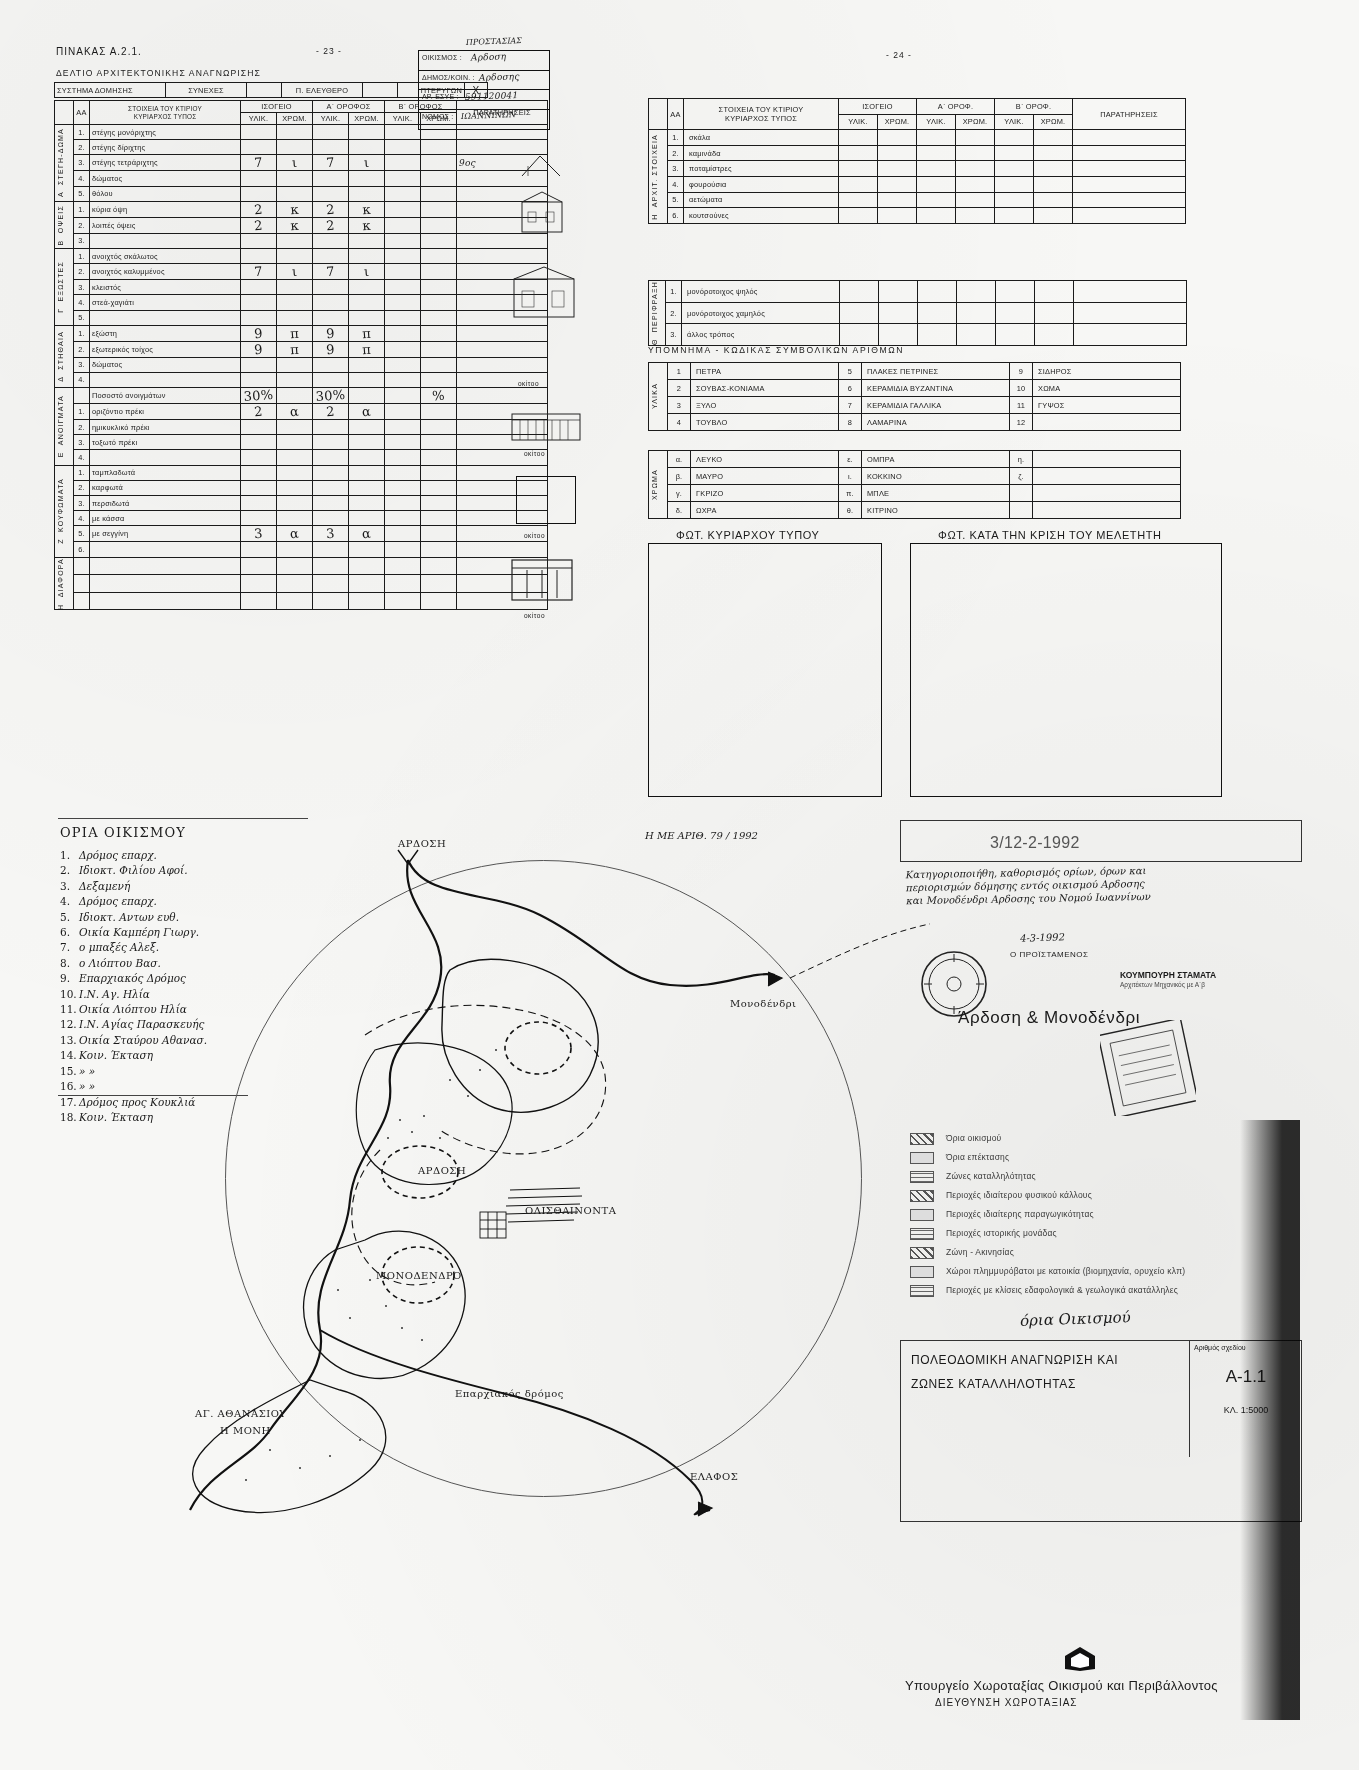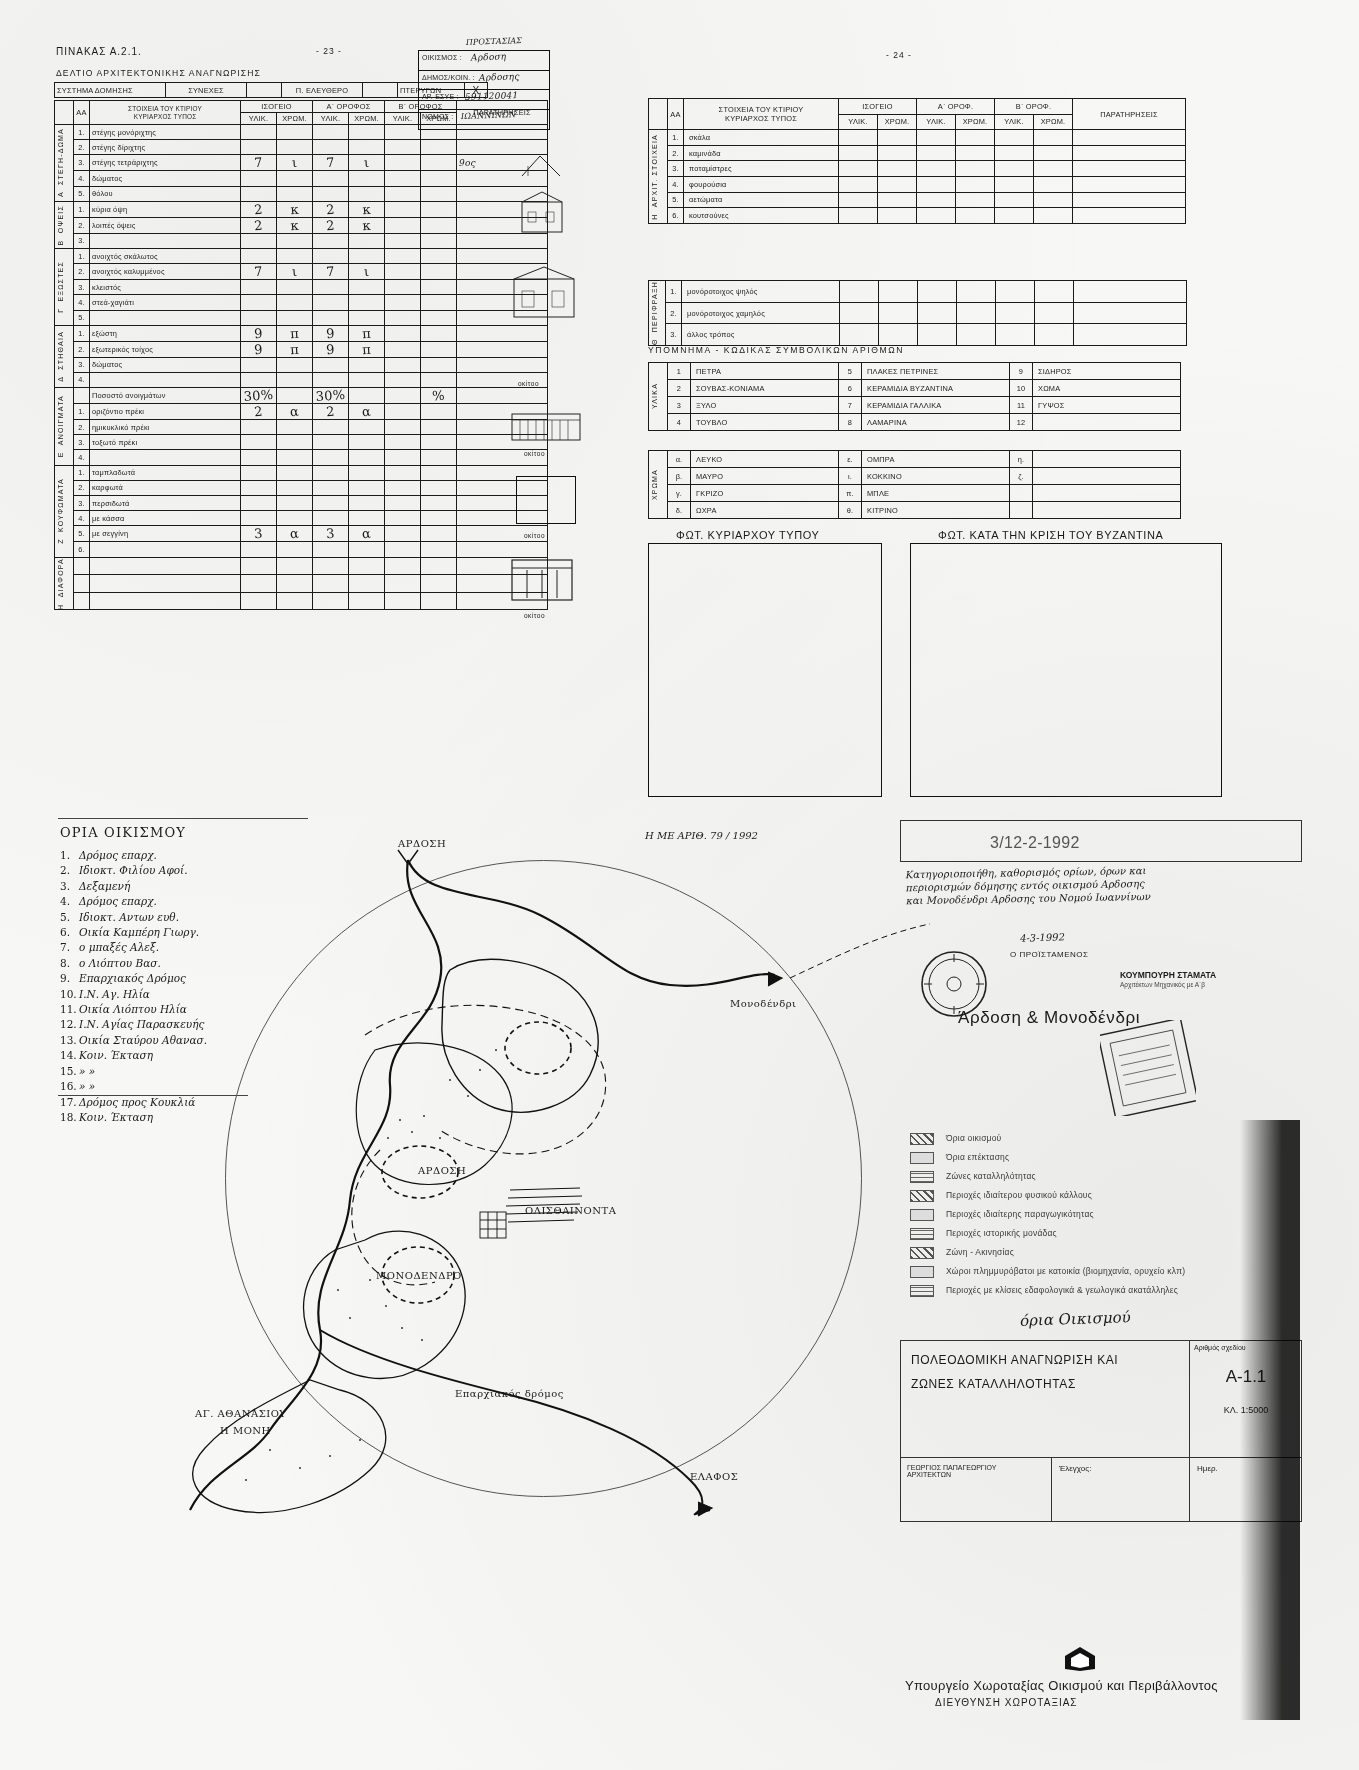--- a/index.html
+++ b/index.html
@@ -124,21 +124,21 @@
     </div>
 
     <table class="grid" style="position:absolute;left:6px;top:42px;">
       <tbody>
           <tr>
         <td style="width:106px;height:14px">ΣΥΣΤΗΜΑ ΔΟΜΗΣΗΣ</td>
         <td style="width:76px;text-align:center">ΣΥΝΕΧΕΣ</td>
         <td style="width:30px"></td>
         <td style="width:76px;text-align:center">Π. ΕΛΕΥΘΕΡΟ</td>
         <td style="width:30px"></td>
-        <td style="width:62px;text-align:left">ΠΤΕΡΥΓΩΝ</td>
+        <td style="width:62px;text-align:right">ΠΤΕΡΥΓΩΝ</td>
         <td style="width:18px;text-align:center;font-size:10px">X</td>
       </tr>
     </tbody>
       </table>
 
     <table class="grid tbl-left" id="leftTable">
         <tbody>
           <tr class="hdr">
             <td class="cgrp" rowspan="2"></td>
             <td class="cidx" rowspan="2">ΑΑ</td>
@@ -851,21 +851,21 @@
             <td style="width:140px;padding-left:5px">ΩΧΡΑ</td>
             <td style="width:18px;text-align:center">θ.</td>
             <td style="width:140px;padding-left:5px">ΚΙΤΡΙΝΟ</td>
             <td style="width:18px;text-align:center"></td>
             <td style="width:140px;padding-left:5px"></td>
           </tr>
         </tbody>
       </table>
 
     <div class="photo-cap" style="left:628px;top:489px">ΦΩΤ. ΚΥΡΙΑΡΧΟΥ ΤΥΠΟΥ</div>
-    <div class="photo-cap" style="left:890px;top:489px">ΦΩΤ. ΚΑΤΑ ΤΗΝ ΚΡΙΣΗ ΤΟΥ ΒΥΖΑΝΤΙΝΑ</div>
+    <div class="photo-cap" style="left:890px;top:489px">ΦΩΤ. ΚΑΤΑ ΤΗΝ ΚΡΙΣΗ ΤΟΥ ΜΕΛΕΤΗΤΗ</div>
     <div class="photo-l"></div>
     <div class="photo-r"></div>
   </div>
 
   <div class="drawing">
 
     <div class="legend-rule"></div>
     <div class="legend-rule2"></div>
     <div class="legend-list">
       <div class="lt">ΟΡΙΑ ΟΙΚΙΣΜΟΥ</div>
@@ -1046,28 +1046,20 @@
       <div class="handwritten" style="position:absolute;left:120px;top:490px;font-size:15px">όρια  Οικισμού</div>
 
       <div class="titleblock">
         <div class="tb-row" style="left:10px;top:12px;font-size:12px">ΠΟΛΕΟΔΟΜΙΚΗ  ΑΝΑΓΝΩΡΙΣΗ  ΚΑΙ</div>
         <div class="tb-row" style="left:10px;top:36px;font-size:12px">ΖΩΝΕΣ  ΚΑΤΑΛΛΗΛΟΤΗΤΑΣ</div>
         <div style="position:absolute;left:288px;top:0;width:112px;height:116px;border-left:1px solid #333">
           <div style="font-size:7px;padding:3px 0 0 4px">Αριθμός σχεδίου</div>
           <div style="font-size:17px;text-align:center;margin-top:16px">Α-1.1</div>
           <div style="font-size:9px;text-align:center;margin-top:18px">ΚΛ. 1:5000</div>
         </div>
-        <div style="position:absolute;left:0;top:116px;width:400px;height:64px;border-top:1px solid #333">
-          <div style="position:absolute;left:6px;top:6px;font-size:7px;white-space:pre-line">ΓΕΩΡΓΙΟΣ ΠΑΠΑΓΕΩΡΓΙΟΥ
-ΑΡΧΙΤΕΚΤΩΝ</div>
-          <div style="position:absolute;left:150px;top:0;bottom:0;border-left:1px solid #333"></div>
-          <div style="position:absolute;left:158px;top:6px;font-size:8px">Έλεγχος:</div>
-          <div style="position:absolute;left:288px;top:0;bottom:0;border-left:1px solid #333"></div>
-          <div style="position:absolute;left:296px;top:6px;font-size:8px">Ημερ.</div>
-        </div>
       </div>
       <div class="dark-edge"></div>
     </div>
 
     <div class="handwritten" style="position:absolute;left:645px;top:30px;font-size:10px;transform:none">Η ΜΕ ΑΡΙΘ. 79 / 1992</div>
 
     <svg style="position:absolute;left:1063px;top:845px" width="34" height="28">
       <polygon points="17,2 32,11 32,24 17,26 2,24 2,11" fill="#111"></polygon>
       <polygon points="17,8 26,13 26,21 17,23 8,21 8,13" fill="#fff"></polygon>
     </svg>

